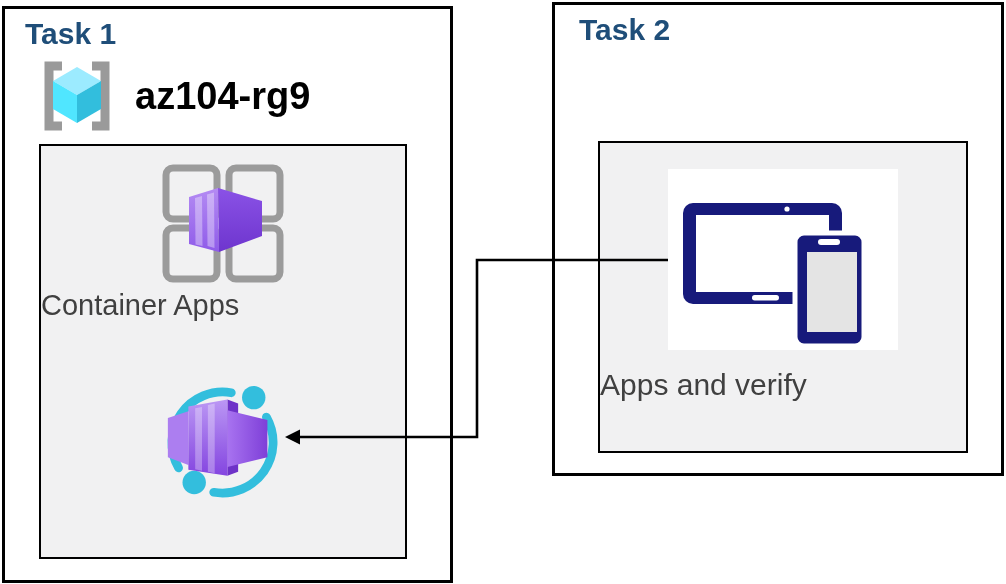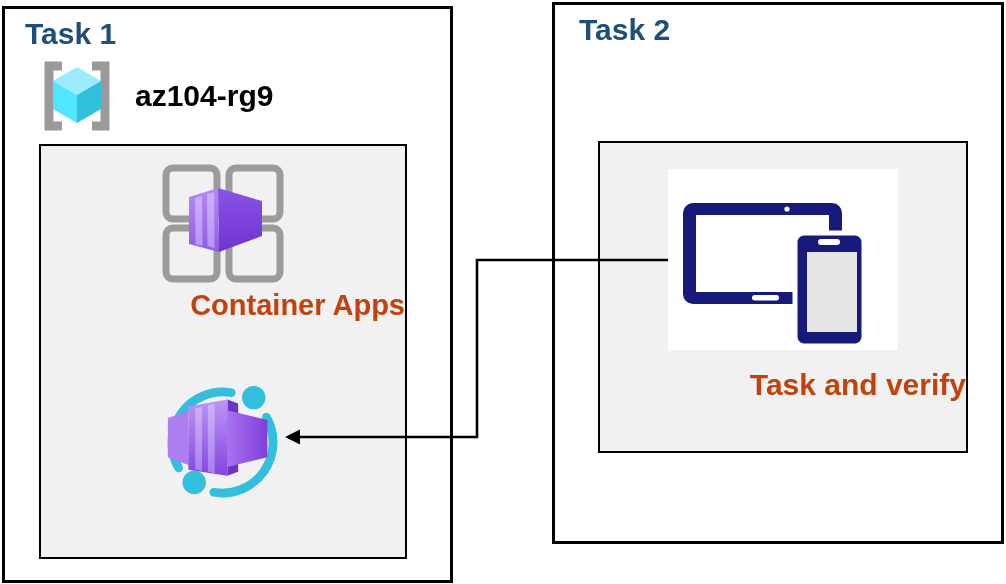--- a/index.html
+++ b/index.html
@@ -4,41 +4,41 @@
 <style>
   html,body{margin:0;padding:0;background:#fff;}
   .canvas{
     position:relative;width:1006px;height:584px;background:#ffffff;
     font-family:"Liberation Sans", sans-serif;overflow:hidden;
   }
   .task-box{
     position:absolute;background:#ffffff;border:3px solid #000;box-sizing:border-box;
   }
   .task-box.t1{left:2px;top:6px;width:451px;height:577px;}
-  .task-box.t2{left:552px;top:2px;width:452px;height:542px;}
+  .task-box.t2{left:552px;top:2px;width:452px;height:474px;}
   .task-title{
     position:absolute;font-size:30px;font-weight:bold;color:#1F4E79;letter-spacing:0px;
   }
   .t1 .task-title{left:20px;top:8px;}
   .t2 .task-title{left:24px;top:8px;}
   .rg-row{
     position:absolute;left:30px;top:50px;display:flex;align-items:center;gap:16px;
   }
-  .rg-name{font-size:30px;font-weight:bold;color:#000;}
+  .rg-name{font-size:38px;font-weight:bold;color:#000;}
   .inner-box{
     position:absolute;background:#F1F1F2;border:2px solid #000;box-sizing:border-box;
   }
   .inner-box.ib1{left:34px;top:135px;width:368px;height:415px;}
   .inner-box.ib2{left:43px;top:136px;width:370px;height:312px;}
   .icon-slot{position:absolute;left:50%;transform:translateX(-50%);}
   .env-icon-slot{top:18px;}
   .app-icon-slot{top:236px;}
   .icon-label{
-    position:absolute;left:0;width:100%;text-align:right;
-    font-size:29px;font-weight:bold;color:#c2410c;line-height:35px;
+    position:absolute;left:0;width:100%;text-align:left;
+    font-size:29px;font-weight:normal;color:#404040;line-height:35px;
   }
   .env-label{top:142px;}
   .app-label{top:355px;}
   .device-area{
     position:absolute;left:68px;top:26px;width:230px;height:181px;background:#ffffff;
   }
   .test-label{top:224px;font-size:30px;}
   .connector{
     position:absolute;left:0;top:0;width:1006px;height:584px;
     pointer-events:none;z-index:10;
@@ -132,21 +132,21 @@
           <rect x="15" y="34" width="159" height="101" rx="10" fill="#171A7B"></rect>
           <rect x="28" y="46" width="133" height="77" fill="#ffffff"></rect>
           <circle cx="119" cy="40" r="2.6" fill="#ffffff"></circle>
           <rect x="84" y="126" width="27" height="5.5" rx="2.7" fill="#ffffff"></rect>
           <rect x="127" y="64" width="69" height="113" rx="9" fill="#171A7B" stroke="#ffffff" stroke-width="5"></rect>
           <rect x="139" y="83" width="50" height="80" fill="#E4E4E4"></rect>
           <rect x="150" y="70" width="22" height="6" rx="3" fill="#ffffff"></rect>
         </svg>
       </div>
 
-      <div class="icon-label test-label">Task and verify</div>
+      <div class="icon-label test-label">Apps and verify</div>
     </div>
   </div>
 
   <svg class="connector" viewBox="0 0 1006 584">
     <path d="M 668 260 L 477 260 L 477 437 L 299 437" fill="none" stroke="#000000" stroke-width="2.6"></path>
     <polygon points="285,437 300,429.5 300,444.5" fill="#000000"></polygon>
   </svg>
 
 </div>
 

